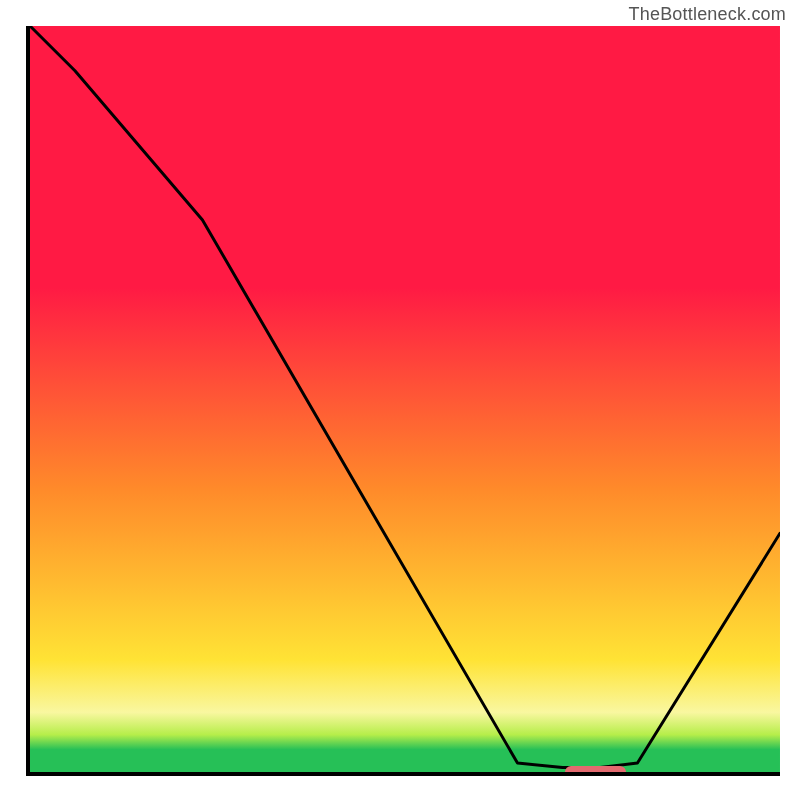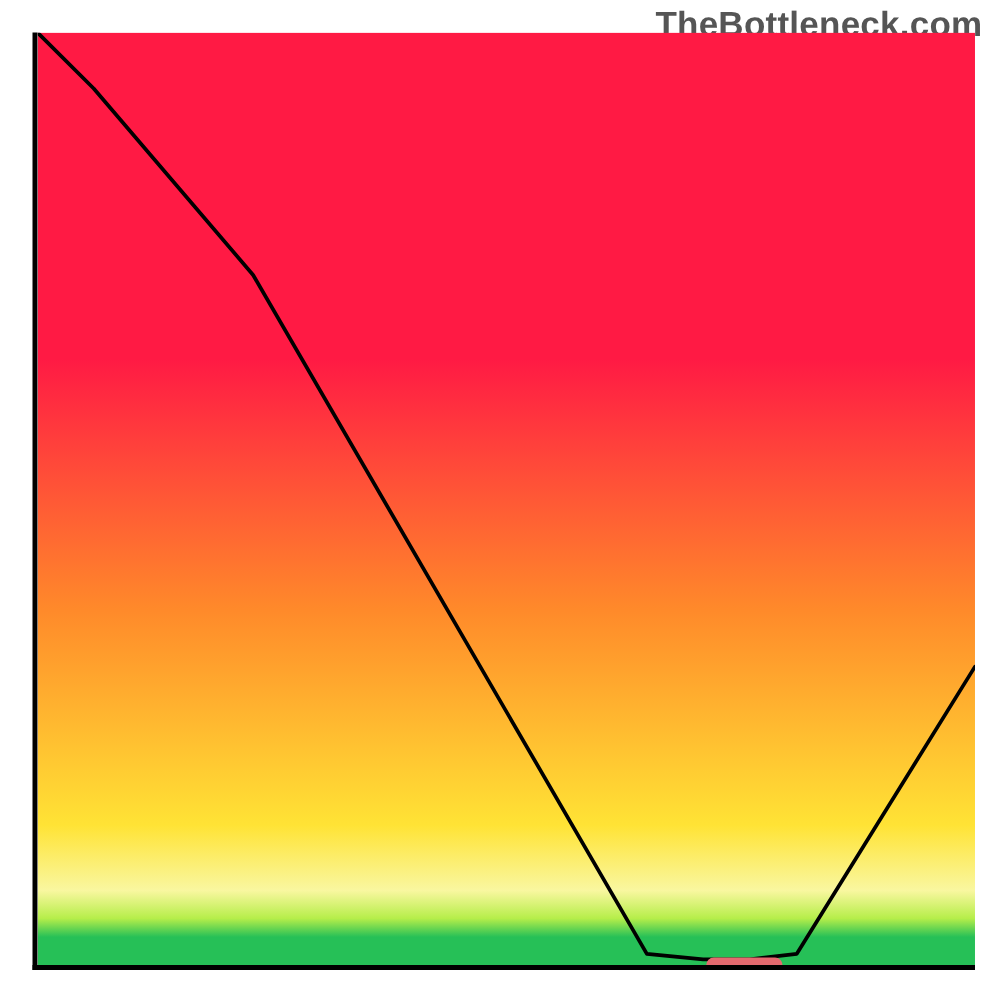--- a/index.html
+++ b/index.html
@@ -13,22 +13,22 @@
   }
   .root {
     position: relative;
     width: 800px;
     height: 800px;
   }
   .watermark {
     position: absolute;
     top: 4px;
     right: 14px;
-    font-size: 28px;
-    font-weight: 700;
+    font-size: 18px;
+    font-weight: 400;
     color: #555555;
     letter-spacing: 0.2px;
   }
   .plot-area {
     position: absolute;
     left: 26px;
     top: 26px;
     width: 754px;
     height: 750px;
     

